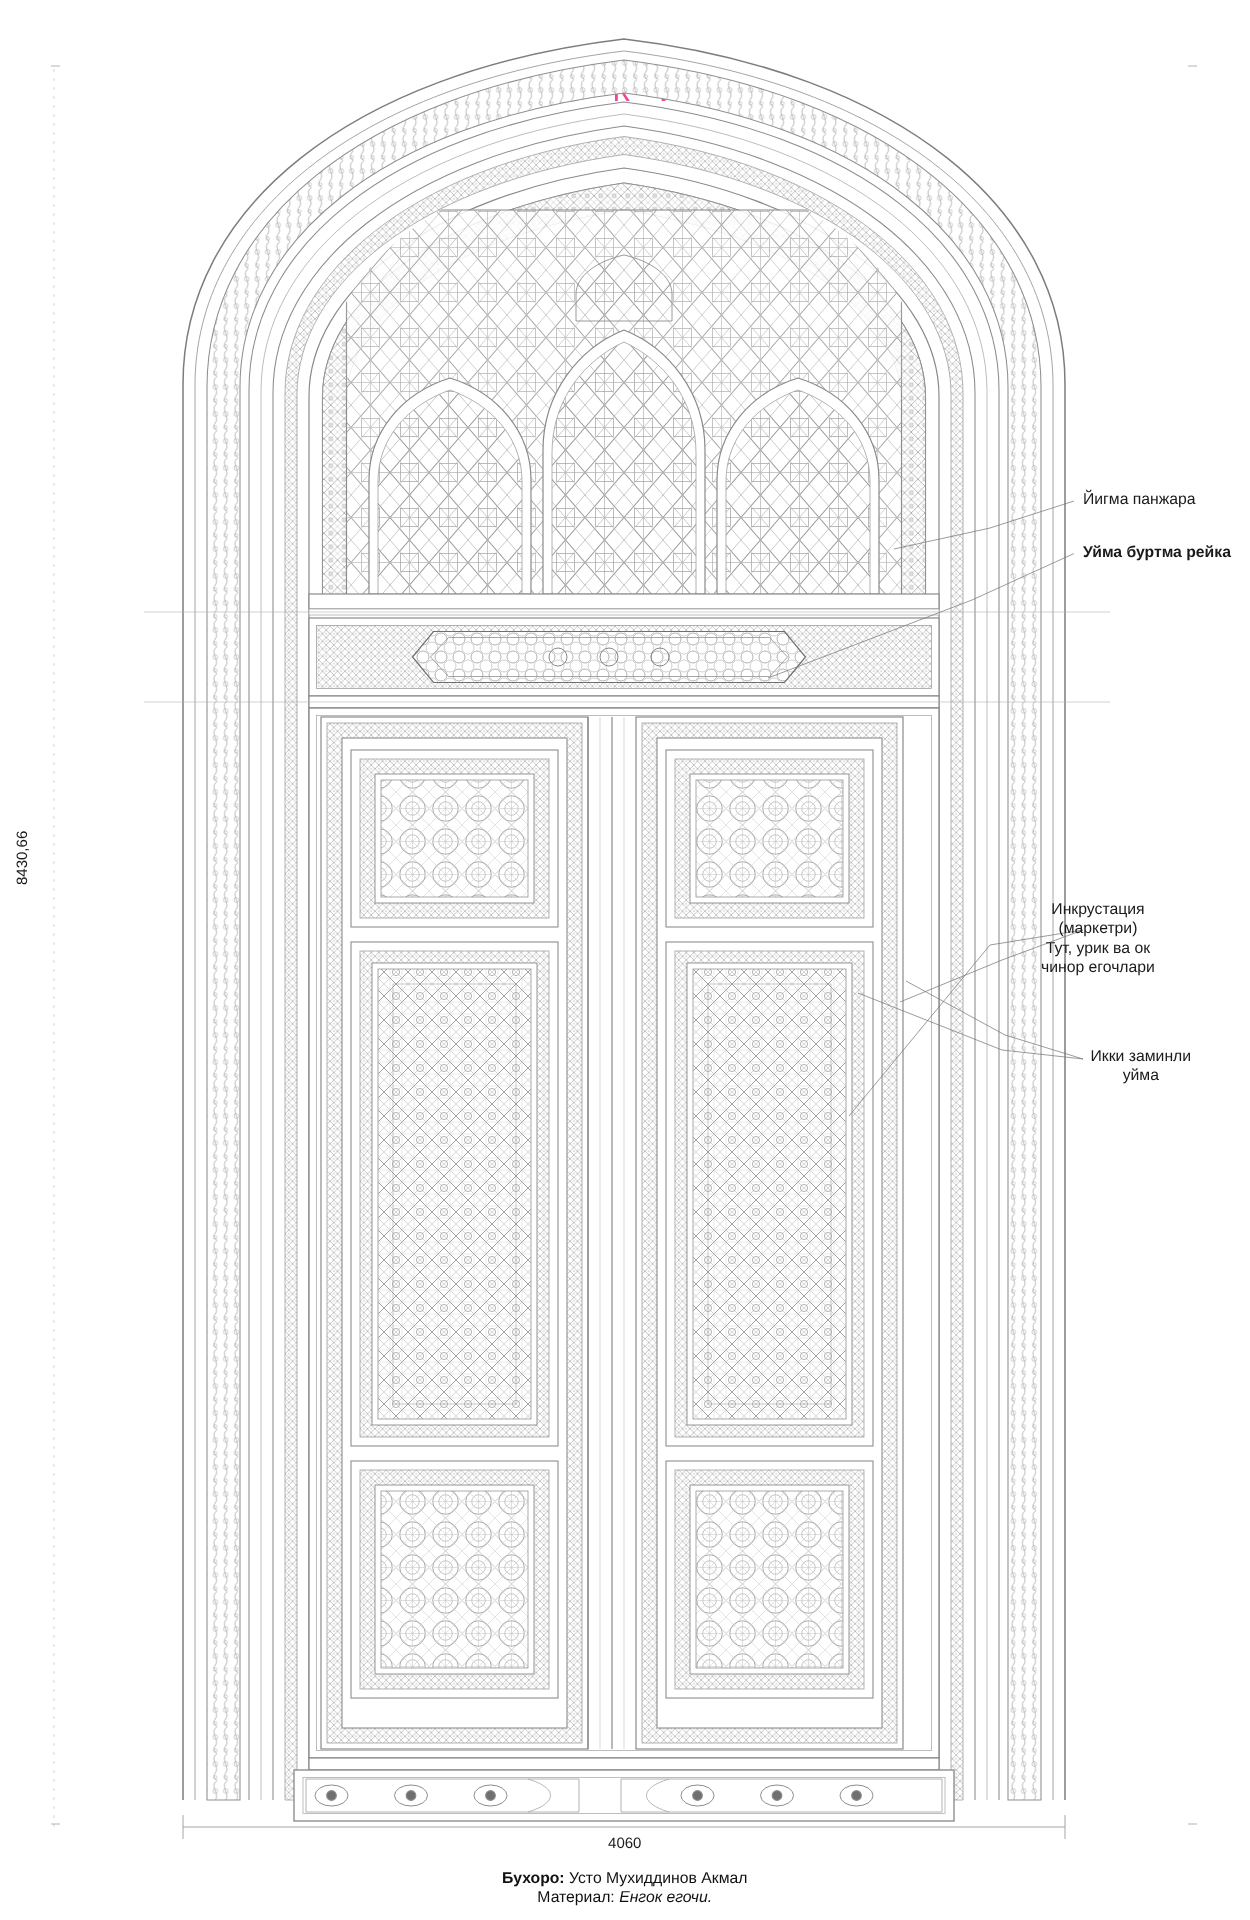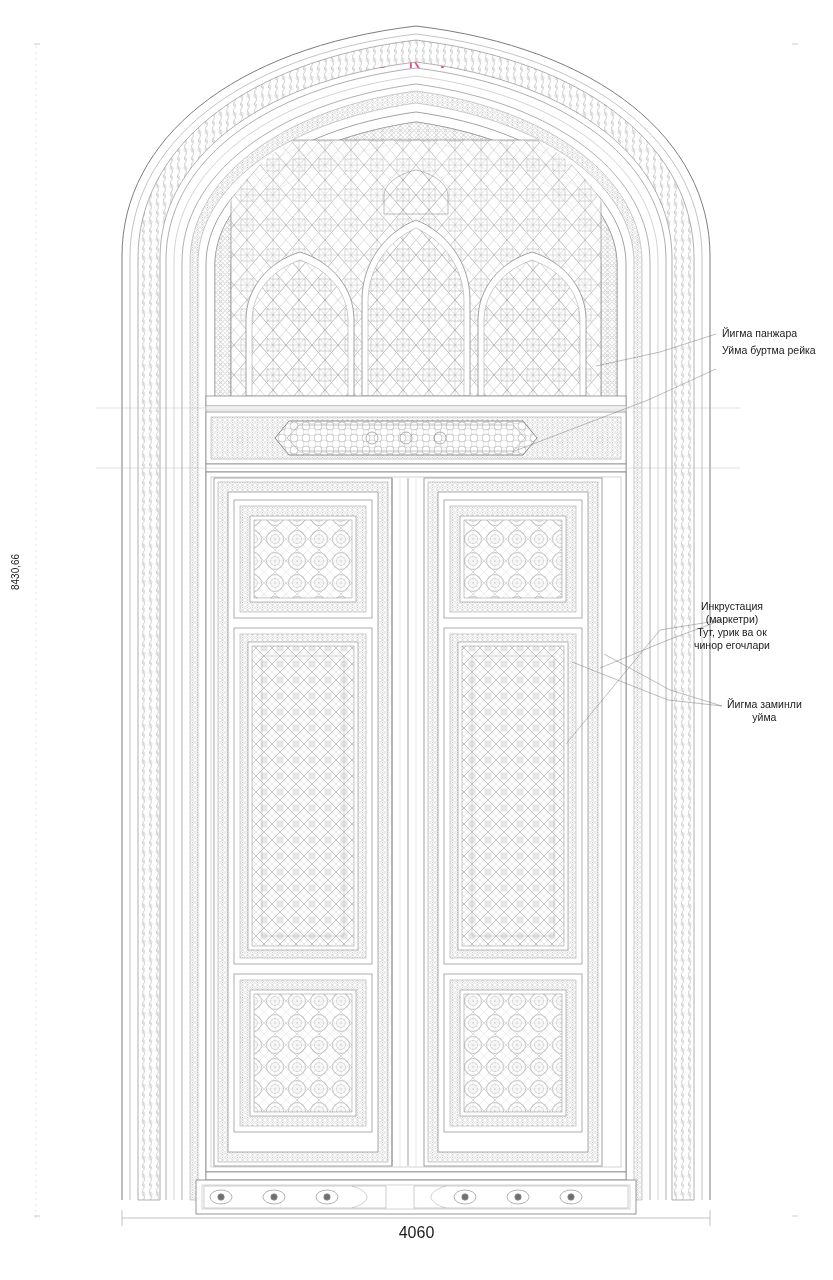--- a/index.html
+++ b/index.html
@@ -43,34 +43,34 @@
     transform: rotate(-90deg);
     transform-origin: left top;
     white-space: nowrap;
   }
   .dim-bottom {
     position: absolute;
     left: 0;
     top: 1224px;
     width: 833px;
     text-align: center;
-    font-size: 16px;
+    font-size: 10px;
     color: #1a1a1a;
   }
   
   .callout {
     position: absolute;
     font-size: 10.5px;
     line-height: 13px;
     color: #1a1a1a;
     white-space: pre-line;
     text-align: center;
   }
   #callout-0 { left: 722px; top: 327px; }
-  #callout-1 { left: 722px; top: 344px; }
+  #callout-1 { left: 722px; top: 362px; font-weight: bold; }
   #callout-2 { left: 694px; top: 600px; }
   #callout-3 { left: 727px; top: 698px; }
   
   .footer {
     position: absolute;
     left: 0;
     top: 1246px;
     width: 833px;
     text-align: center;
     font-size: 10.5px;
@@ -312,17 +312,27 @@
       <line x1="792" y1="1216" x2="798" y2="1216" stroke="#aaaaaa" stroke-width="0.6"></line>
     </g>
   </svg>
 
   <div class="callout" id="callout-0">Йигма панжара</div>
   <div class="callout" id="callout-1">Уйма буртма рейка</div>
   <div class="callout" id="callout-2">Инкрустация
 (маркетри)
 Тут, урик ва ок
 чинор егочлари</div>
-  <div class="callout" id="callout-3">Йигма заминли
+  <div class="callout" id="callout-3">Икки заминли
 уйма</div>
 
+  <div class="footer">
+    <div>
+      <span class="lbl">Бухоро:</span>
+      <span>Усто Мухиддинов Акмал</span>
+    </div>
+    <div>
+      <span>Материал:</span>
+      <span class="mat">Енгок егочи.</span>
+    </div>
+  </div>
 
 </div>
 
 </body></html>

